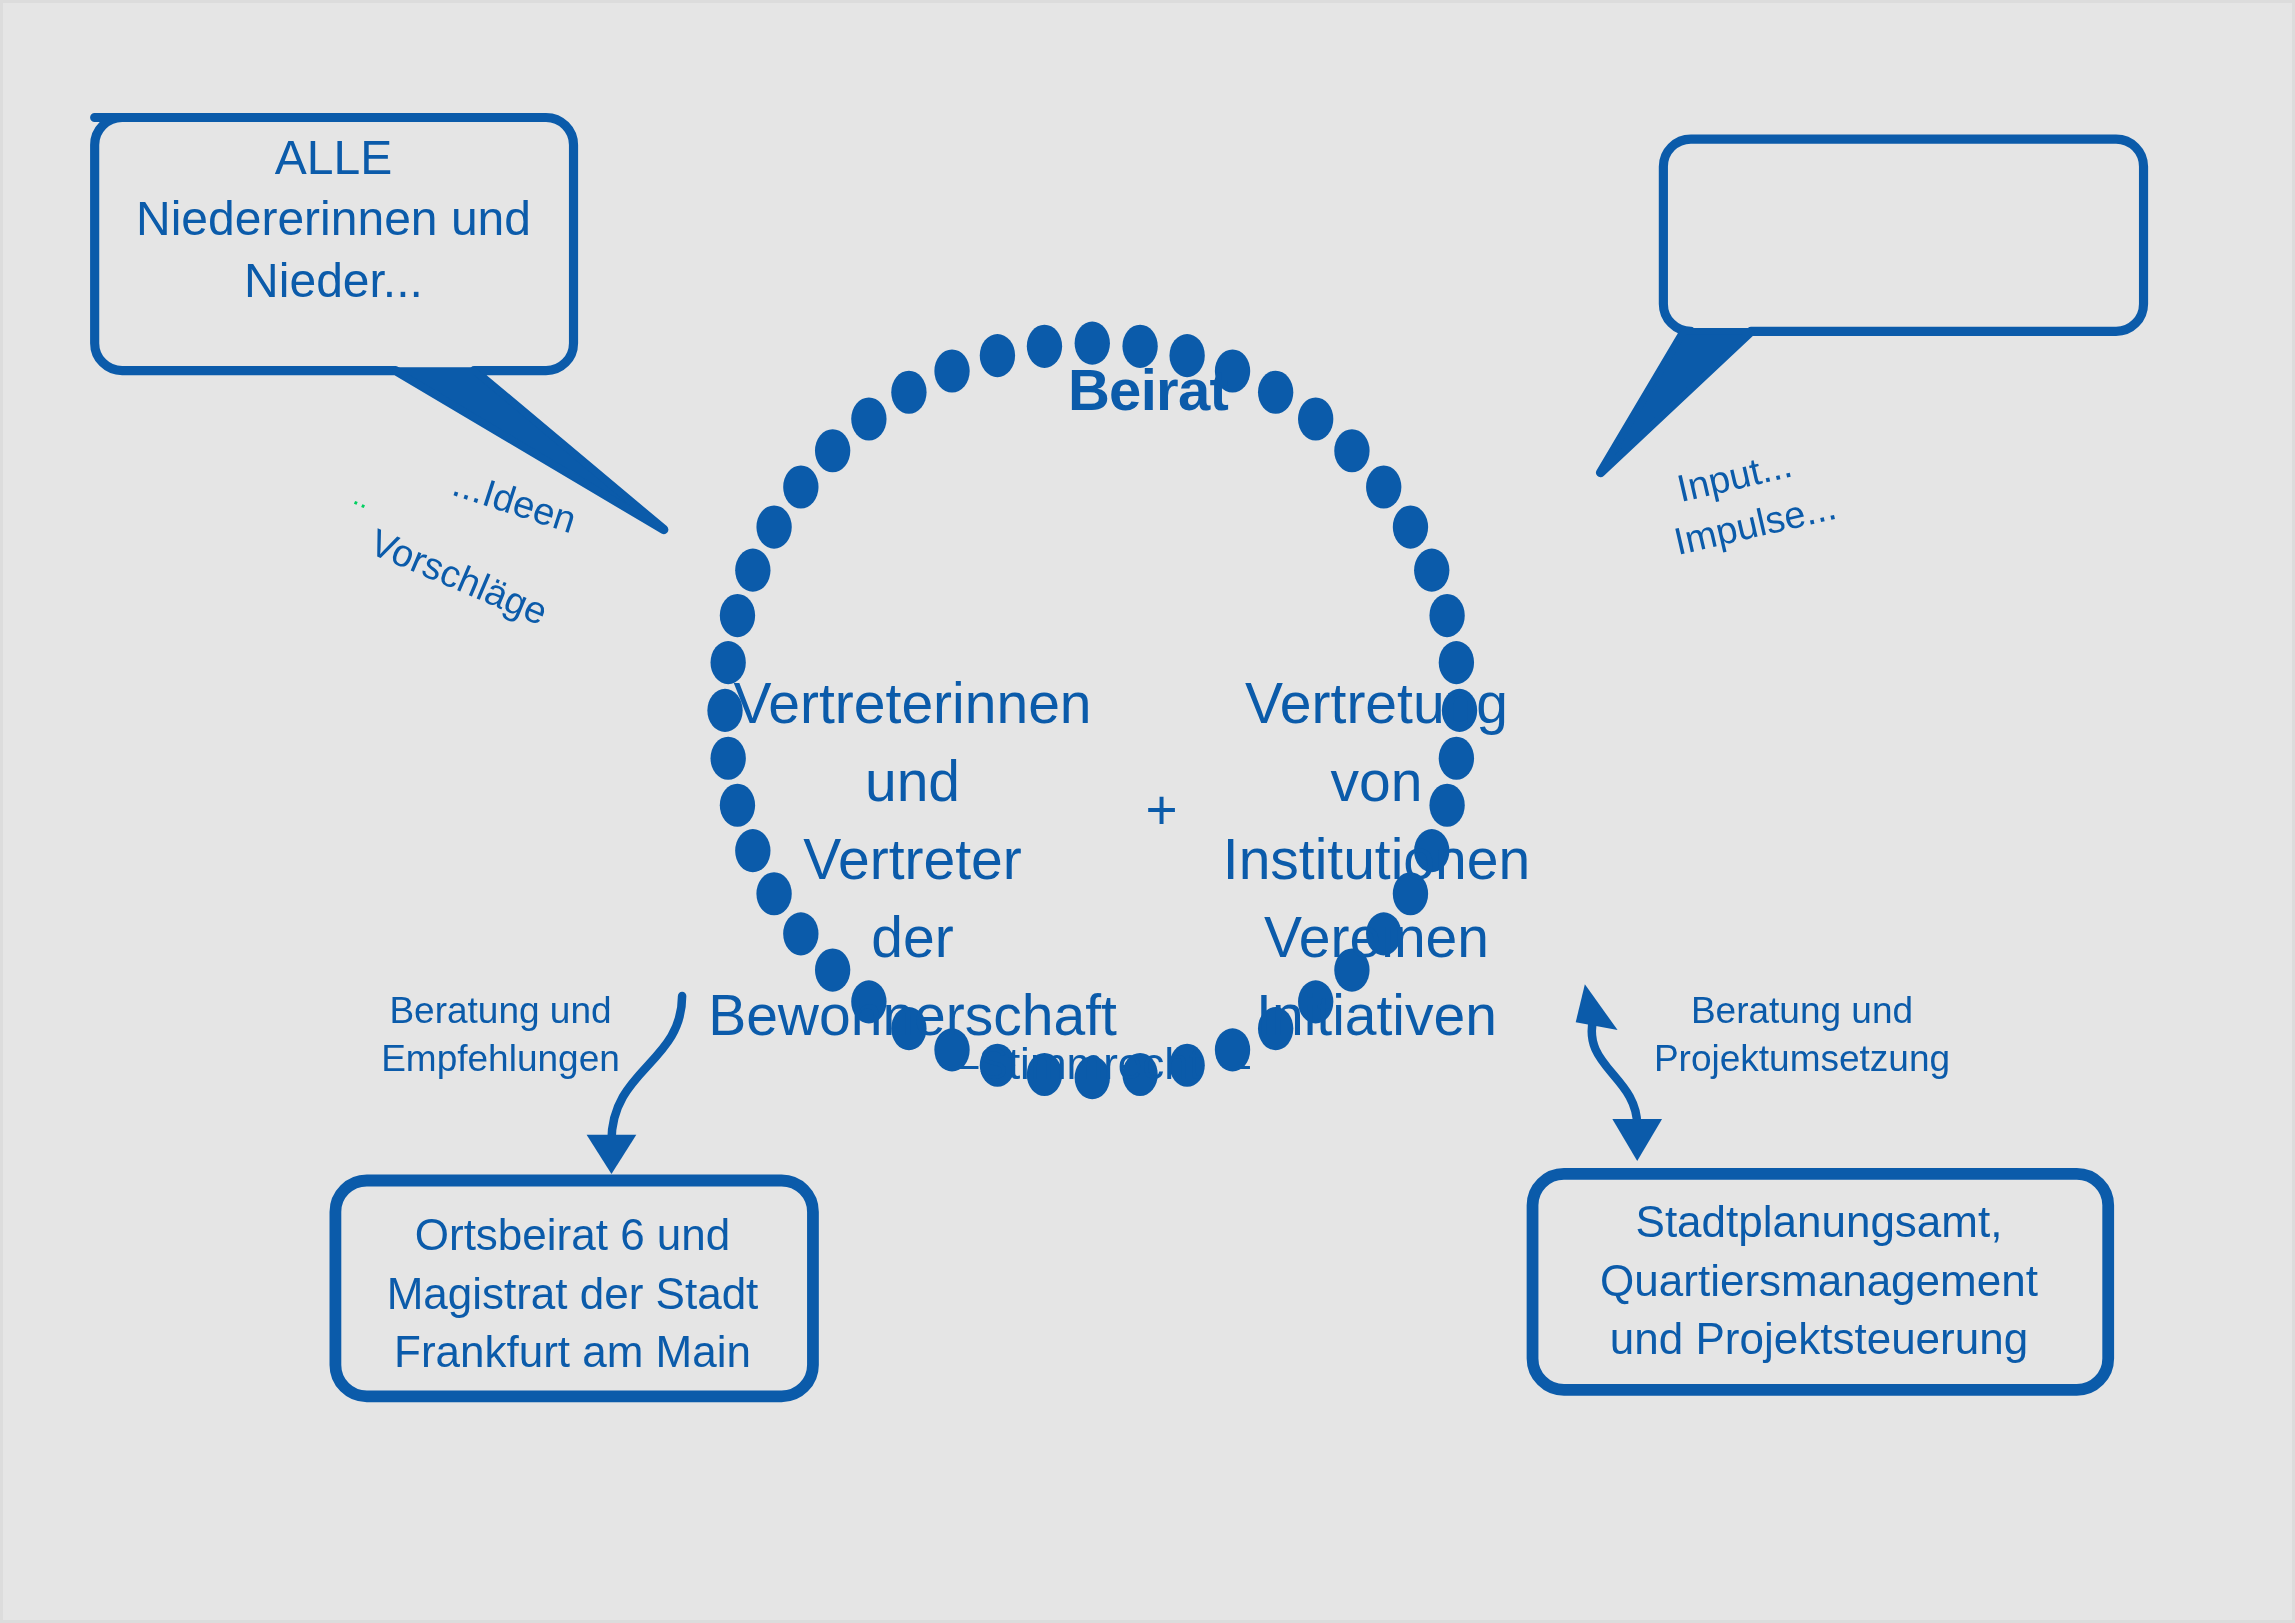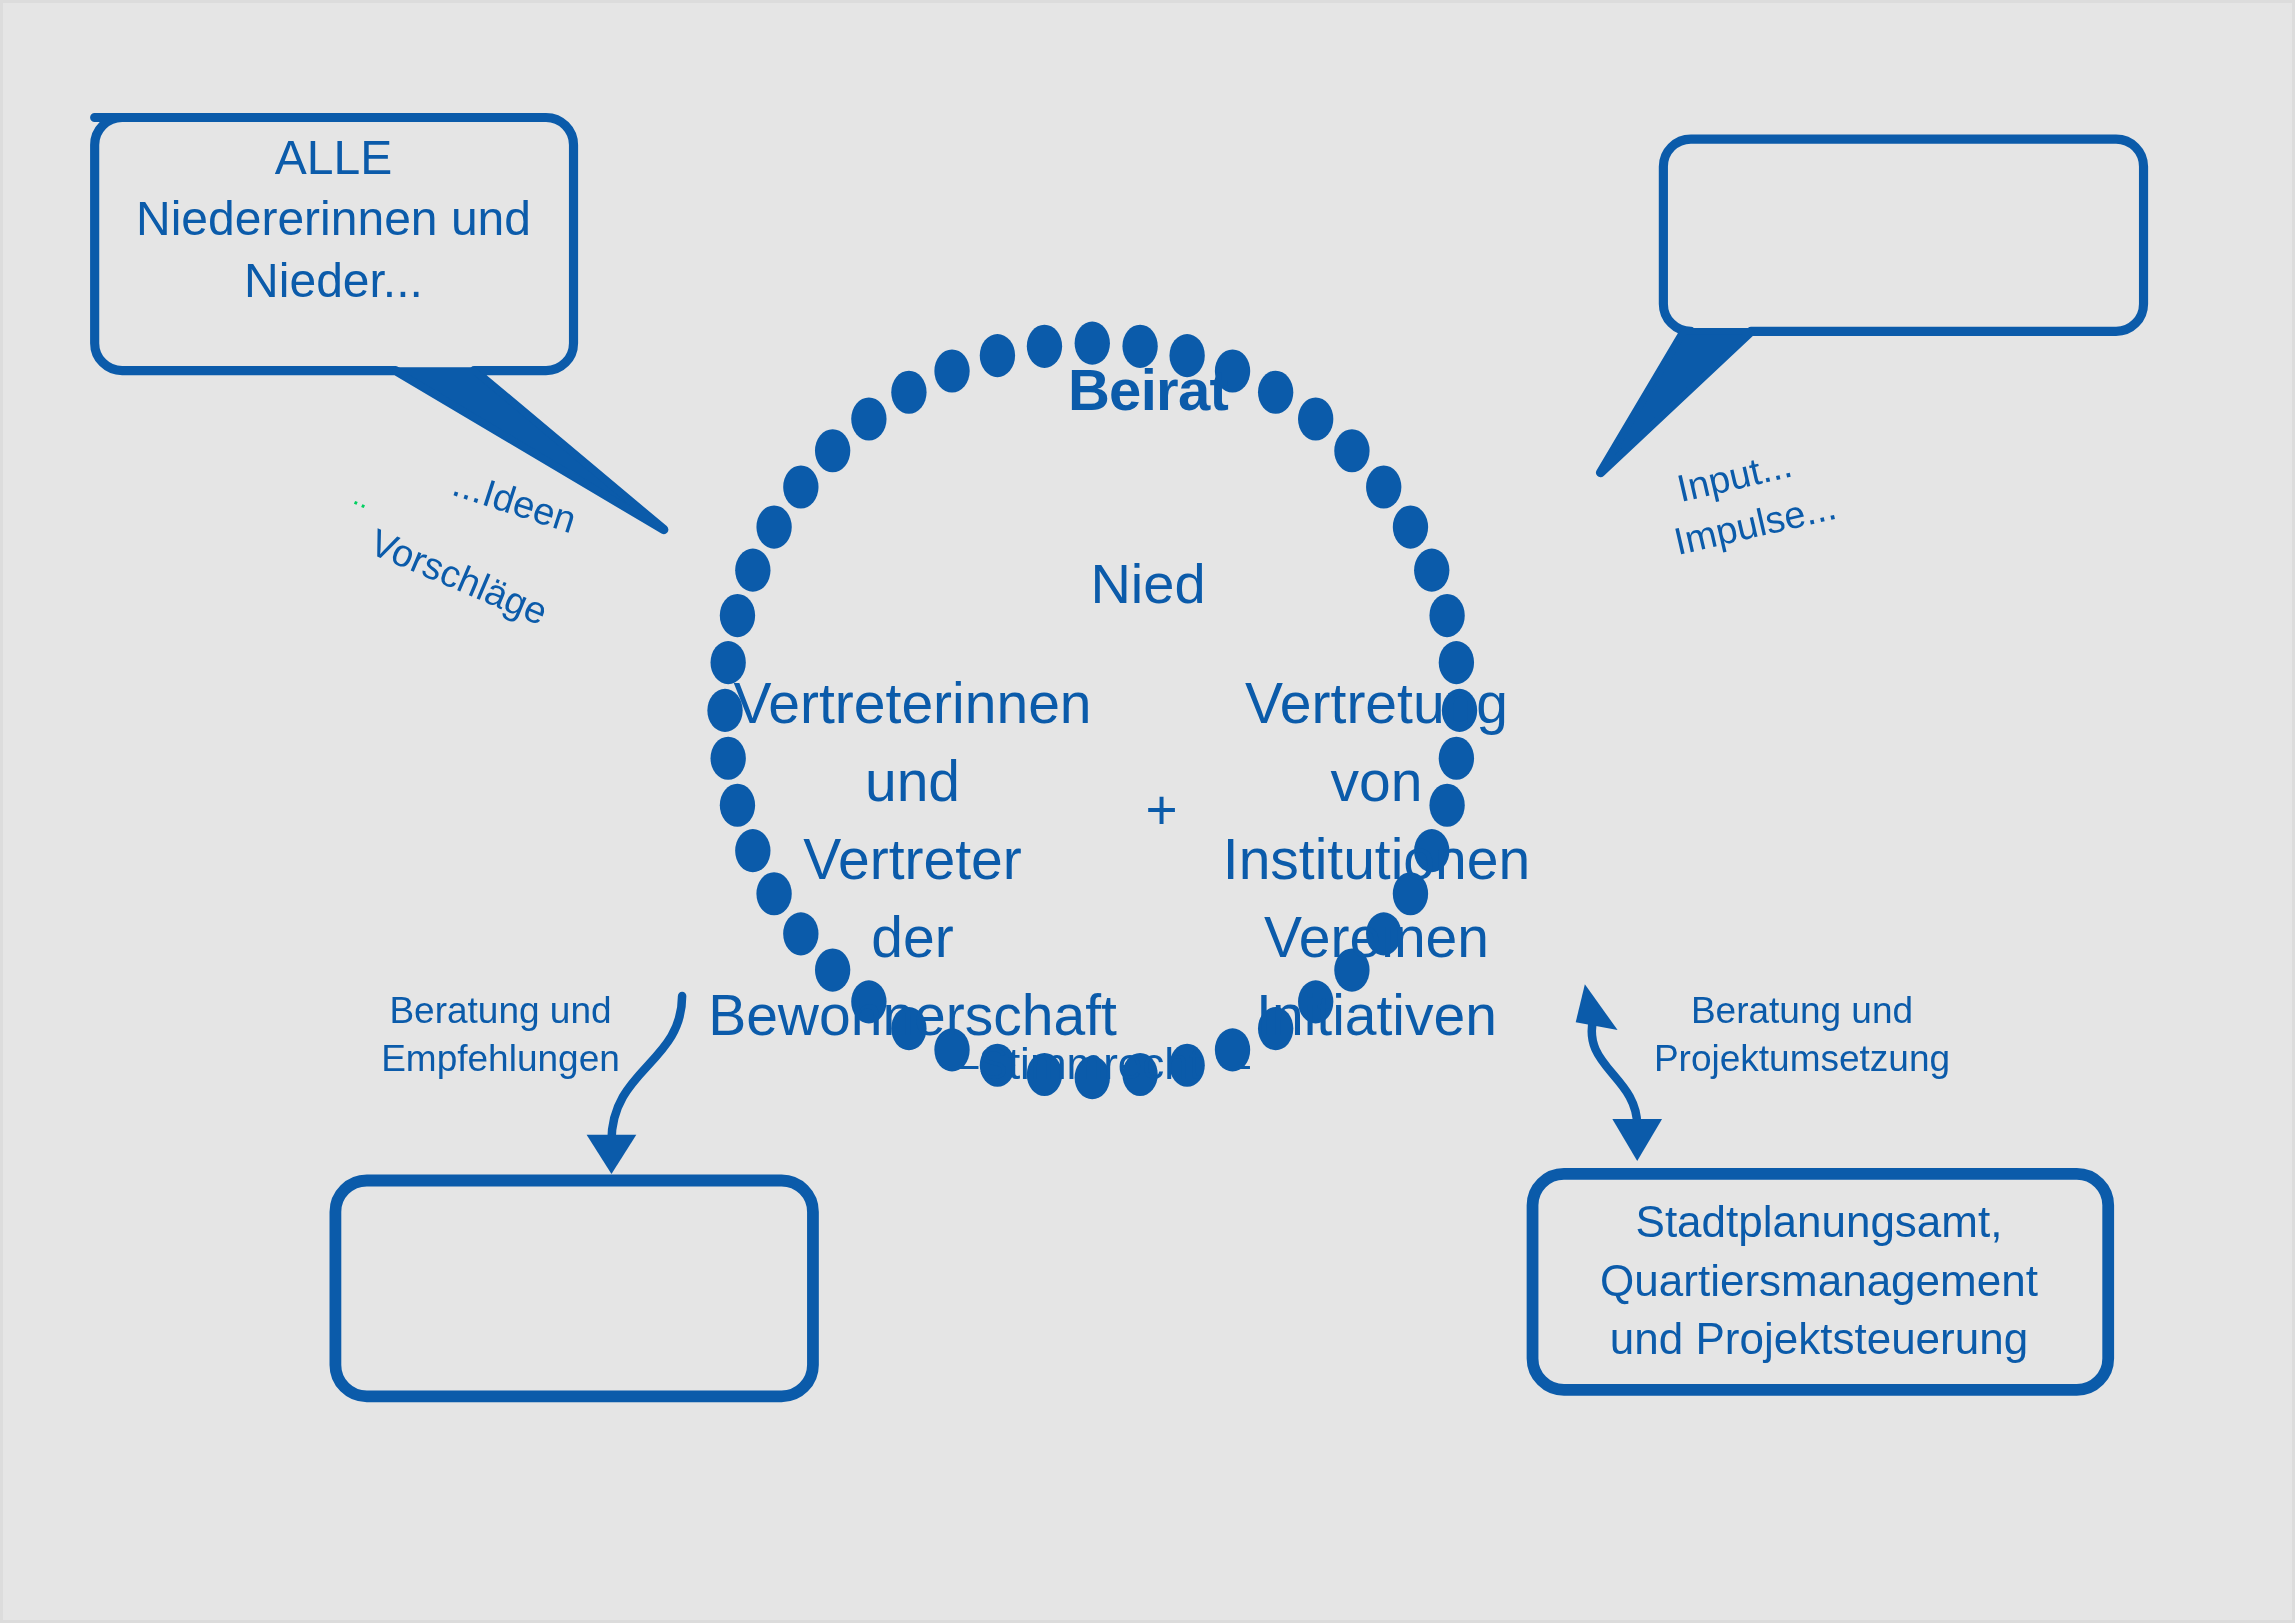--- a/index.html
+++ b/index.html
@@ -258,21 +258,20 @@
   </svg>
 
   <div class="txt bubble-text" id="bubble-tl-text">ALLE
 Niedererinnen und
 Nieder...</div>
 
 
   <div class="txt" id="center-title">Beirat</div>
 
 
-  <div class="txt" id="center-sub2">Nied</div>
 
   <div class="txt col-text" id="col-left">Vertreterinnen
 und
 Vertreter
 der
 Bewohnerschaft</div>
 
   <div class="txt" id="plus-sign">+</div>
 
   <div class="txt col-text" id="col-right">Vertretung
@@ -292,19 +291,22 @@
   <div class="txt" id="ann-input">Input...</div>
 
   <div class="txt" id="ann-impulse">Impulse...</div>
 
   <div class="txt" id="ann-bottom-left">Beratung und
 Empfehlungen</div>
 
   <div class="txt" id="ann-bottom-right">Beratung und
 Projektumsetzung</div>
 
+  <div class="txt box-text" id="box-bl-text">Ortsbeirat 6 und
+Magistrat der Stadt
+Frankfurt am Main</div>
 
   <div class="txt box-text" id="box-br-text">Stadtplanungsamt,
 Quartiersmanagement
 und Projektsteuerung</div>
 
 </div>
 
 
 </body></html>

